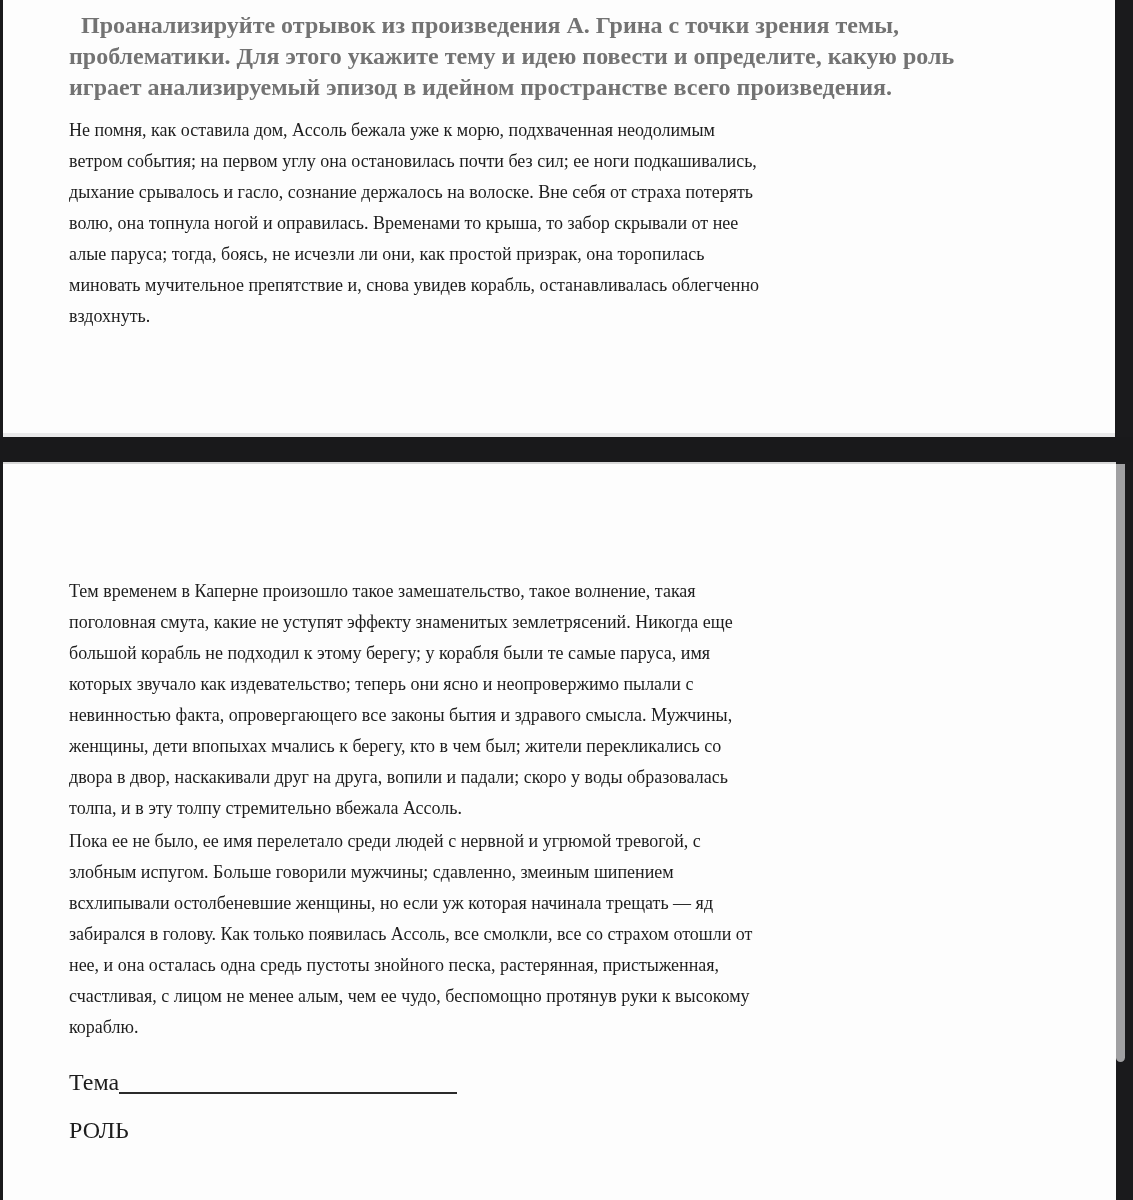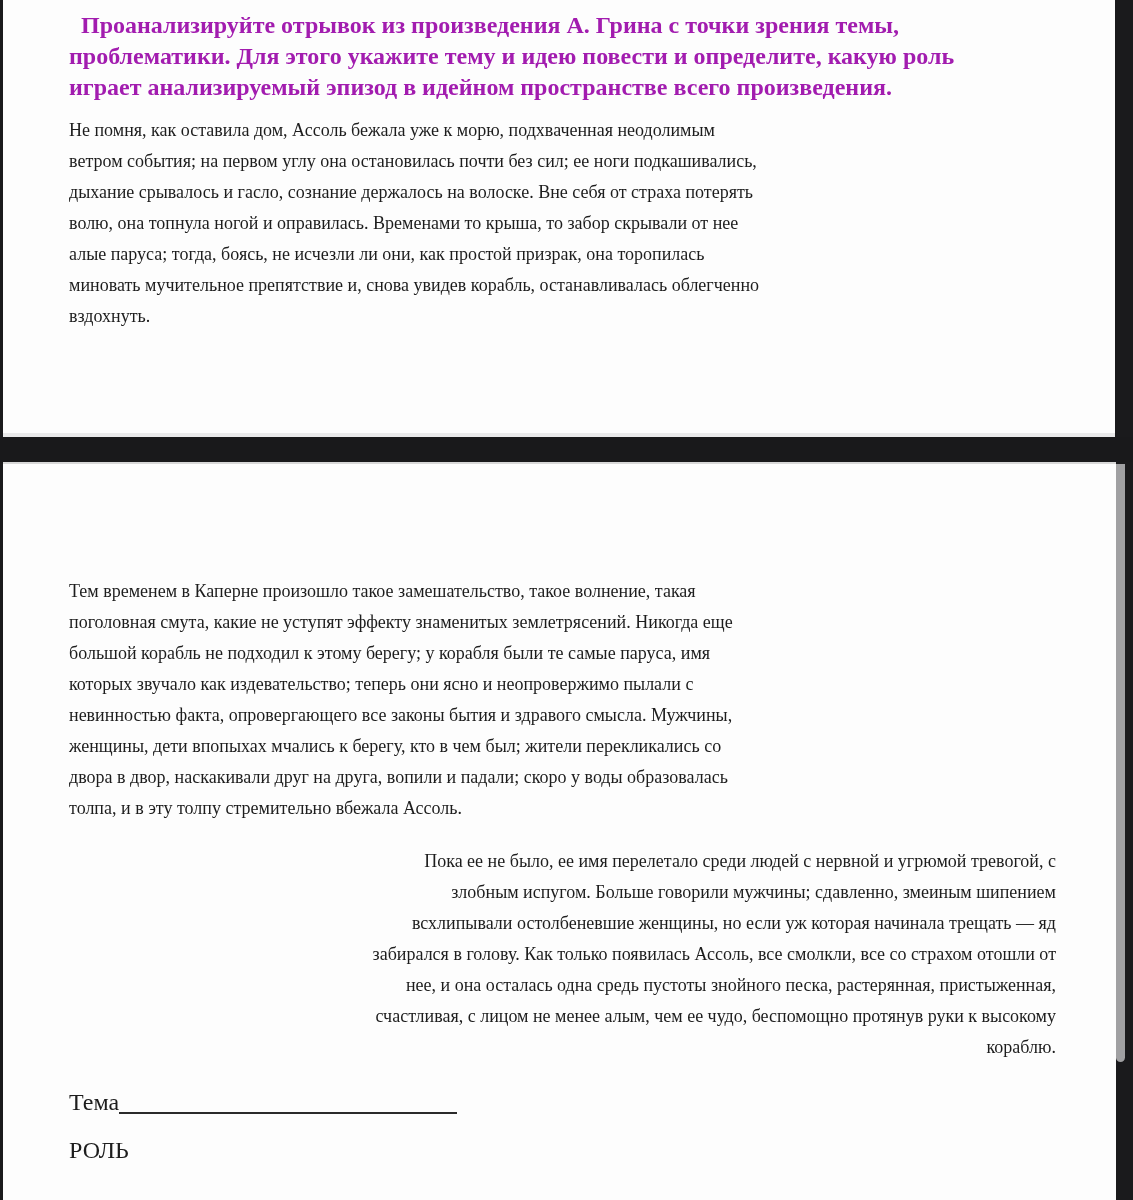--- a/index.html
+++ b/index.html
@@ -26,39 +26,39 @@
   .page-gap {
     position: absolute;
     left: 0; top: 437px;
     width: 1133px; height: 25px;
     background: #19191b;
   }
   .page-2 {
     left: 3px; top: 462px;
     width: 1113px; height: 738px;
     border-top: 2px solid #d8d8d8;
-    padding: 112px 60px 0 66px;
+    padding: 112px 92px 0 66px;
   }
   .heading {
     font-weight: bold;
     font-size: 24px;
     line-height: 31px;
-    color: #a21caf;
+    color: #737373;
     white-space: pre-line;
     text-indent: 12px;
     margin-top: 4px;
   }
   .body-par {
     font-size: 18px;
     line-height: 31px;
     white-space: pre-line;
     margin-top: 12px;
   }
   .page-2 .body-par.first { margin-top: 0; }
-  .page-2 .body-par.second { margin-top: 22px; text-align: right; }
+  .page-2 .body-par.second { margin-top: 2px; }
   .blanks { margin-top: 24px; }
   .blank-row {
     font-size: 24px;
     line-height: 31px;
     margin-bottom: 17px;
     white-space: nowrap;
   }
   .blank-rule {
     display: inline-block;
     border-bottom: 2px solid #2a2a2a;

